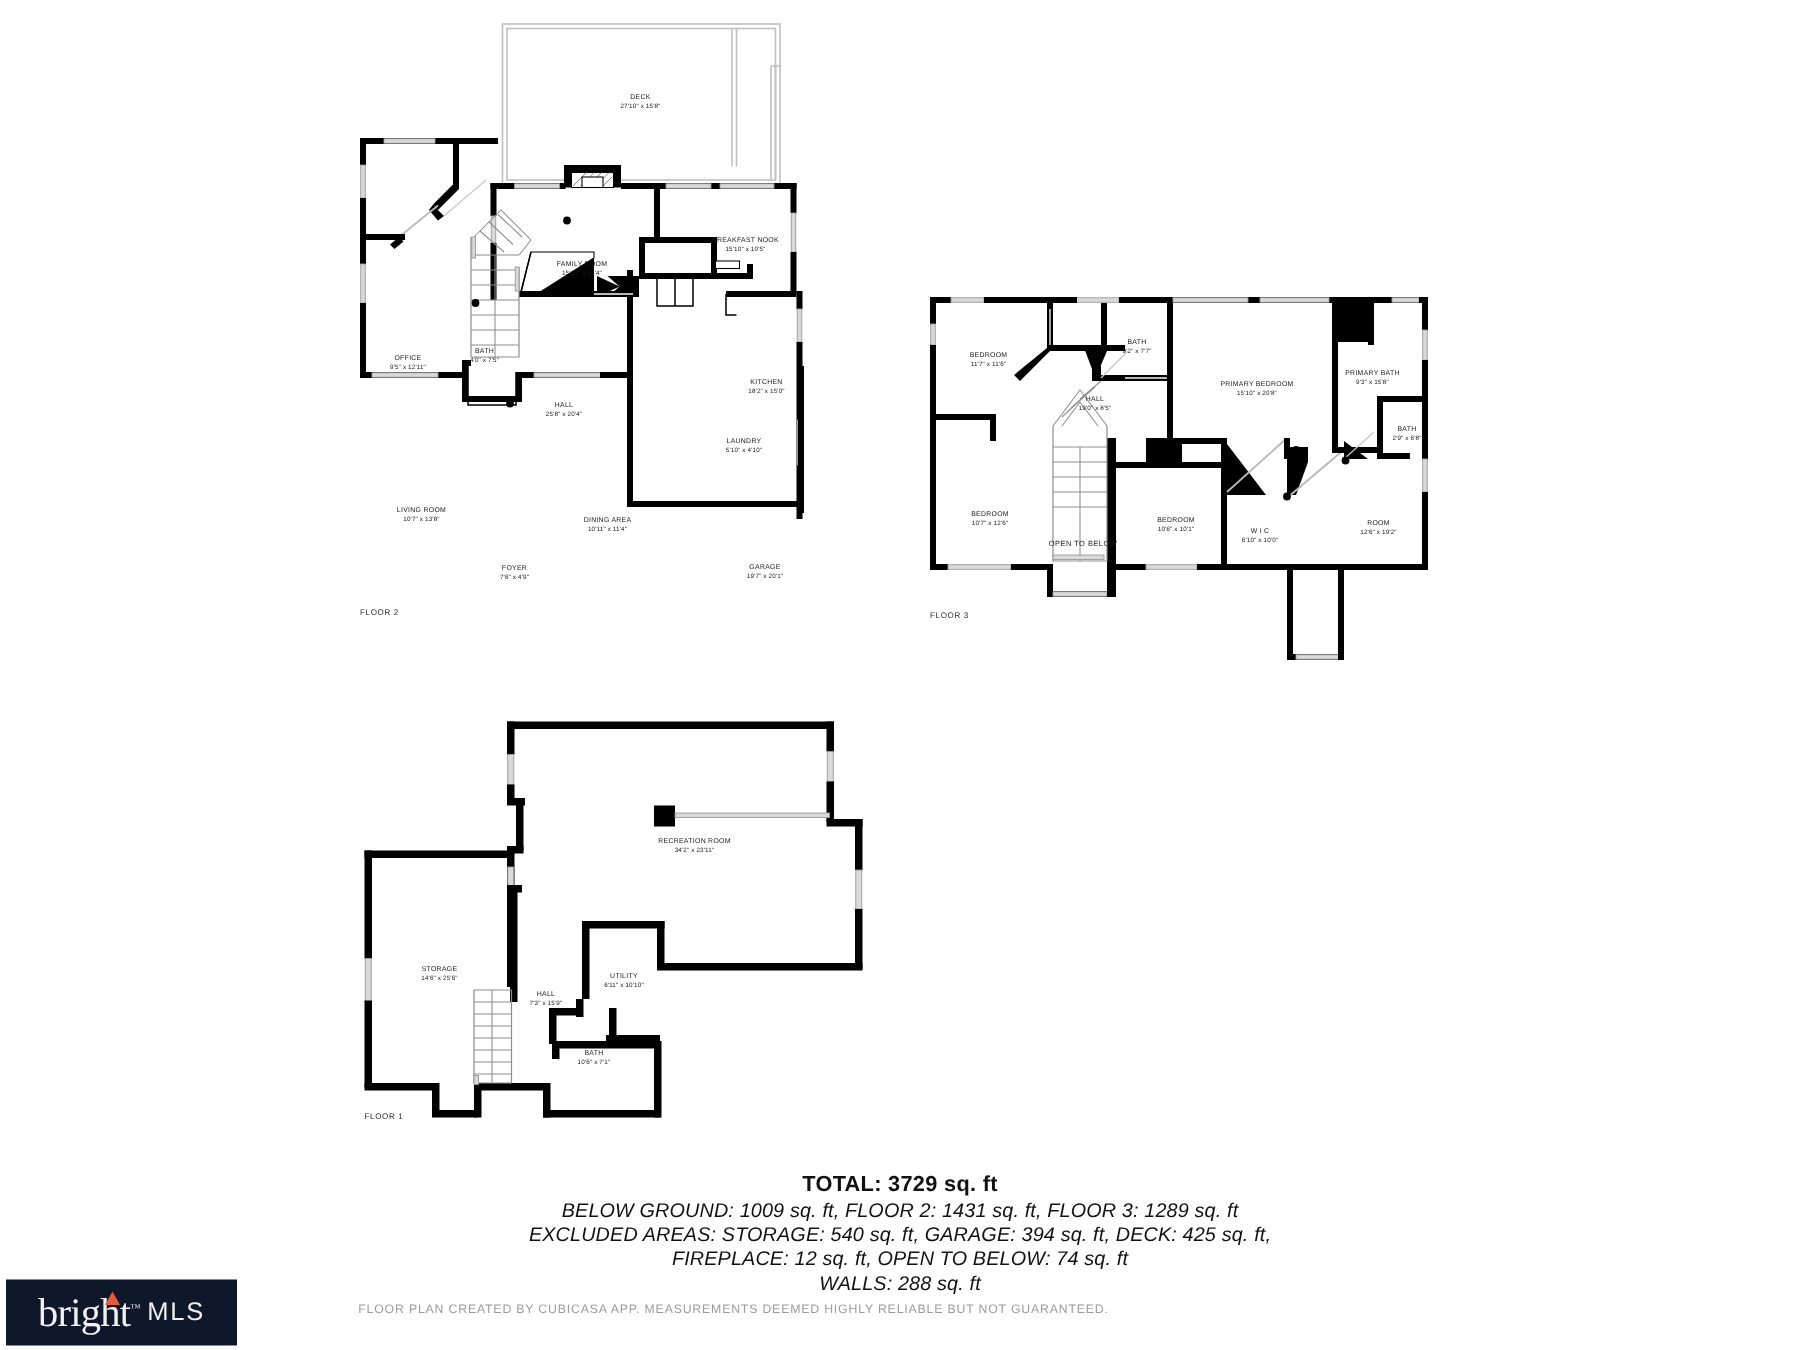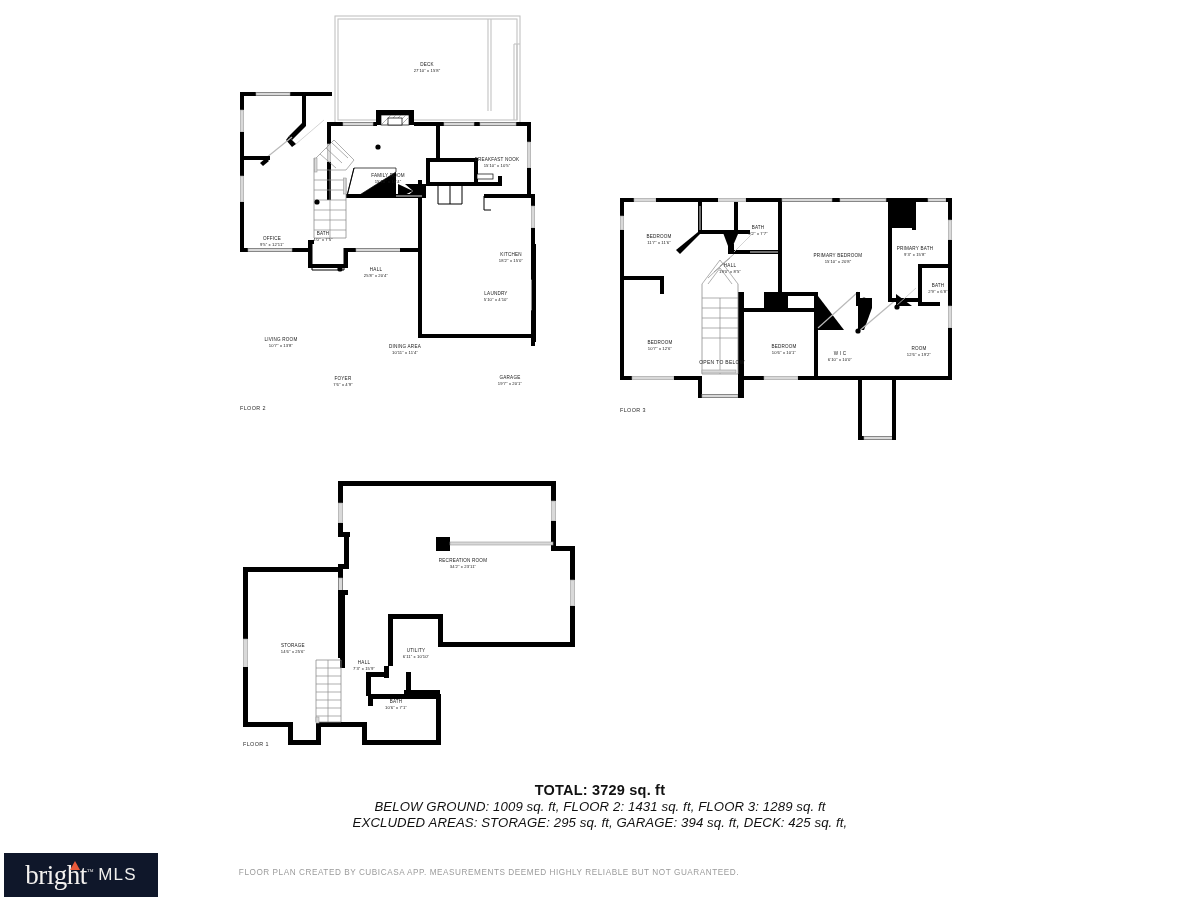--- a/index.html
+++ b/index.html
@@ -511,21 +511,23 @@
     <text class="rlabel rname" x="158" y="241">BATH</text>
     <text class="rlabel rdim" x="158" y="247">10'6" x 7'1"</text>
   </g>
 
   <text class="floorlabel" x="5" y="284">FLOOR 1</text>
 </svg>
 
 <div id="summary">
   <div class="total">TOTAL: 3729 sq. ft</div>
   <div class="line">BELOW GROUND: 1009 sq. ft, FLOOR 2: 1431 sq. ft, FLOOR 3: 1289 sq. ft</div>
-  <div class="line">EXCLUDED AREAS: STORAGE: 295 sq. ft, GARAGE: 394 sq. ft, DECK: 425 sq. ft,</div>
+  <div class="line">EXCLUDED AREAS: STORAGE: 540 sq. ft, GARAGE: 394 sq. ft, DECK: 425 sq. ft,</div>
+  <div class="line">FIREPLACE: 12 sq. ft, OPEN TO BELOW: 74 sq. ft</div>
+  <div class="line">WALLS: 288 sq. ft</div>
 </div>
 
 <div id="footer-note">FLOOR PLAN CREATED BY CUBICASA APP. MEASUREMENTS DEEMED HIGHLY RELIABLE BUT NOT GUARANTEED.</div>
 
 <div id="brand">
   <span class="word"><span>bright</span><span class="dot-accent"></span><span class="tm">™</span></span>
       <span class="mls">MLS</span>
 </div>
 
 </div>

